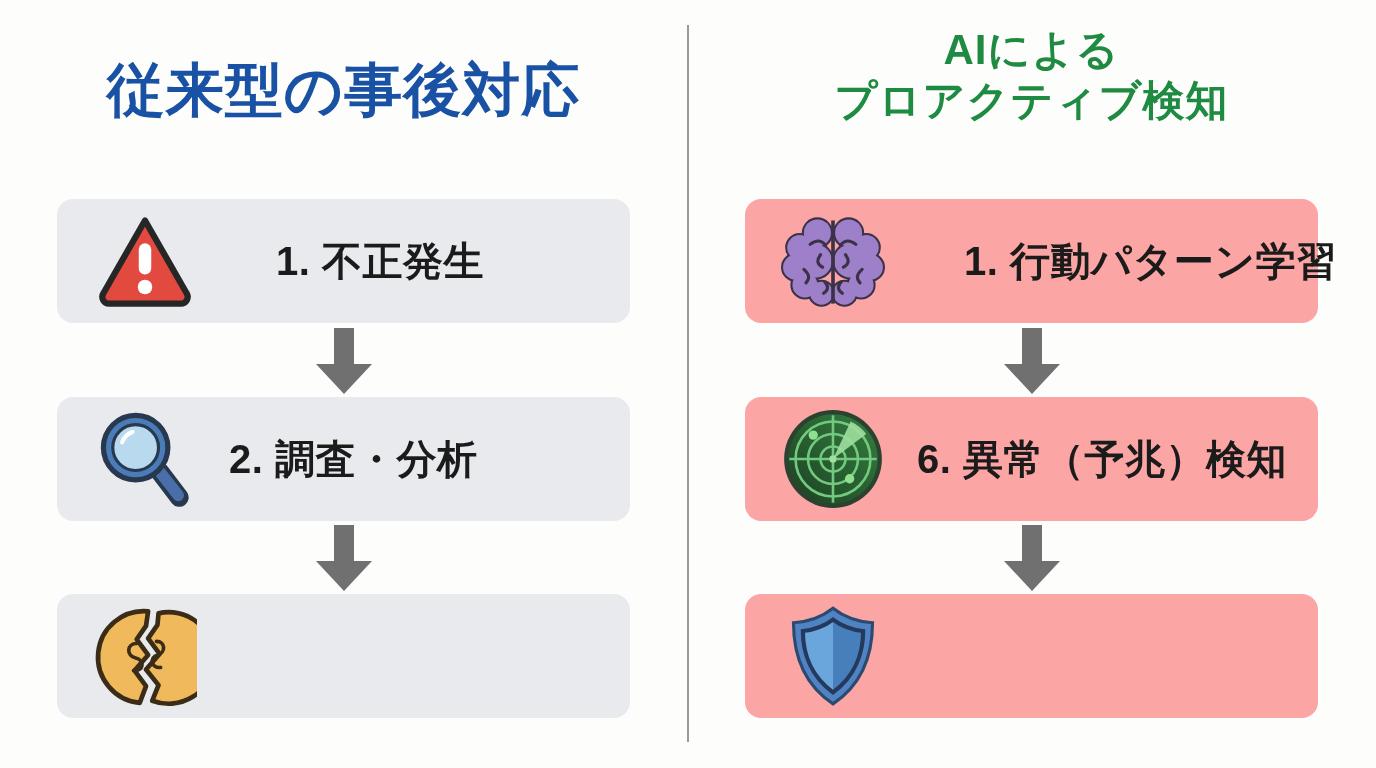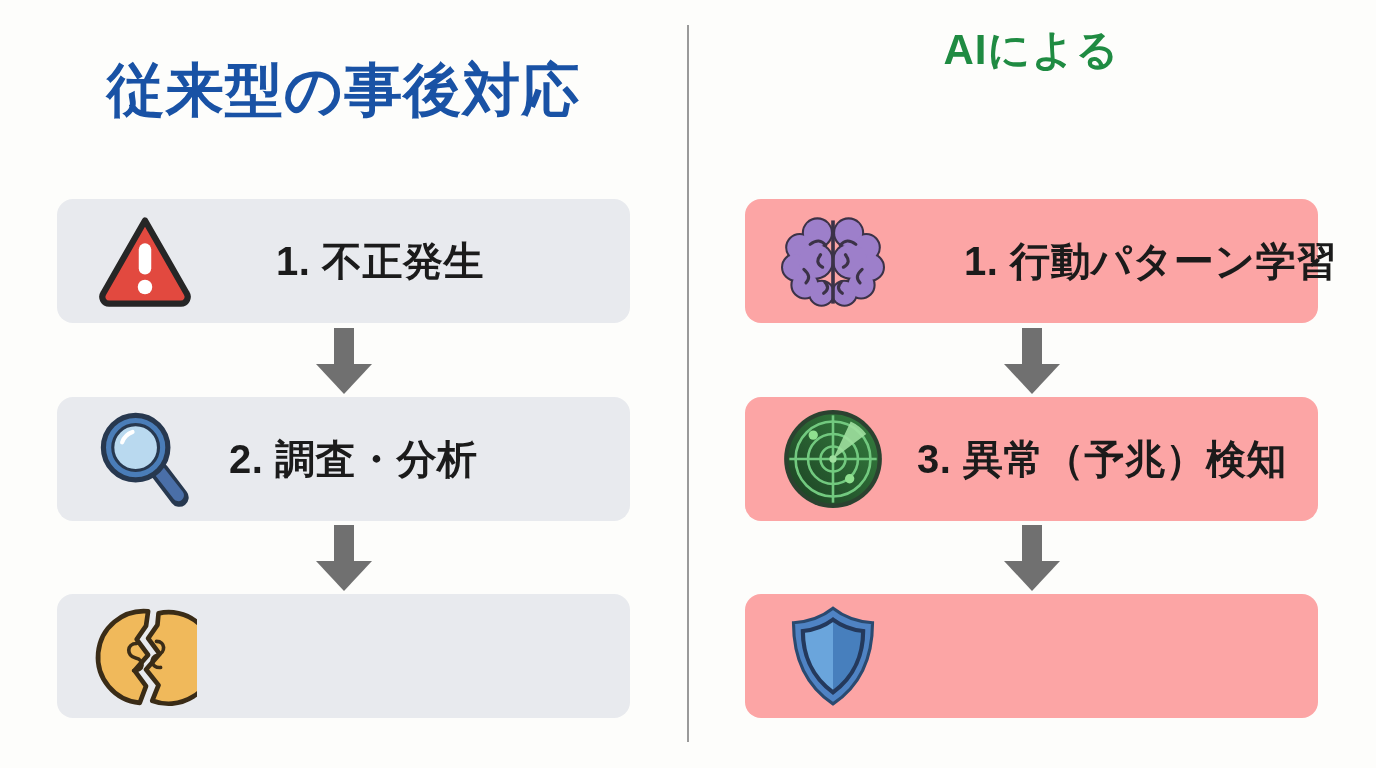--- a/index.html
+++ b/index.html
@@ -93,20 +93,21 @@
   }
 </style>
 </head>
 <body>
 
 <div class="canvas">
 
   <div class="col-title title-left">従来型の事後対応</div>
   <div class="col-title title-right">
     <div>AIによる</div>
+    <div>プロアクティブ検知</div>
   </div>
 
   <div class="divider"></div>
 
   <div class="step-box box-left row-1">
     <span class="step-icon">
       <svg viewBox="0 0 100 100">
         <path d="M50 11 L90 81 A6.5 6.5 0 0 1 84.5 91 L15.5 91 A6.5 6.5 0 0 1 10 81 Z" fill="#e2493f" stroke="#262626" stroke-width="6" stroke-linejoin="round"></path>
         <rect x="44" y="33" width="12" height="30" rx="6" fill="#ffffff"></rect>
         <circle cx="50" cy="75" r="7" fill="#ffffff"></circle>
@@ -203,21 +204,21 @@
           <circle cx="50" cy="50" r="36"></circle>
           <line x1="8" y1="50" x2="92" y2="50"></line>
           <line x1="50" y1="8" x2="50" y2="92"></line>
         </g>
         <path d="M50 50 L67 14 A40 40 0 0 1 82 26 Z" fill="#9fdf9f" opacity="0.9"></path>
         <circle cx="31" cy="27" r="4.5" fill="#8fe08f"></circle>
         <circle cx="66" cy="69" r="4.5" fill="#8fe08f"></circle>
         <circle cx="50" cy="50" r="3.5" fill="#9fdf9f"></circle>
       </svg>
     </span>
-    <span class="step-label">3. 異常（予兆）検知</span>
+    <span class="step-label">6. 異常（予兆）検知</span>
   </div>
 
   <div class="step-box box-right row-3">
     <span class="step-icon">
       <svg viewBox="0 0 100 100">
         <defs>
           <clipPath id="shieldclip">
             <path d="M50 15 C58 21 69 25 79 26 C79 46 72 69 50 85 C28 69 21 46 21 26 C31 25 42 21 50 15 Z"></path>
           </clipPath>
         </defs>

